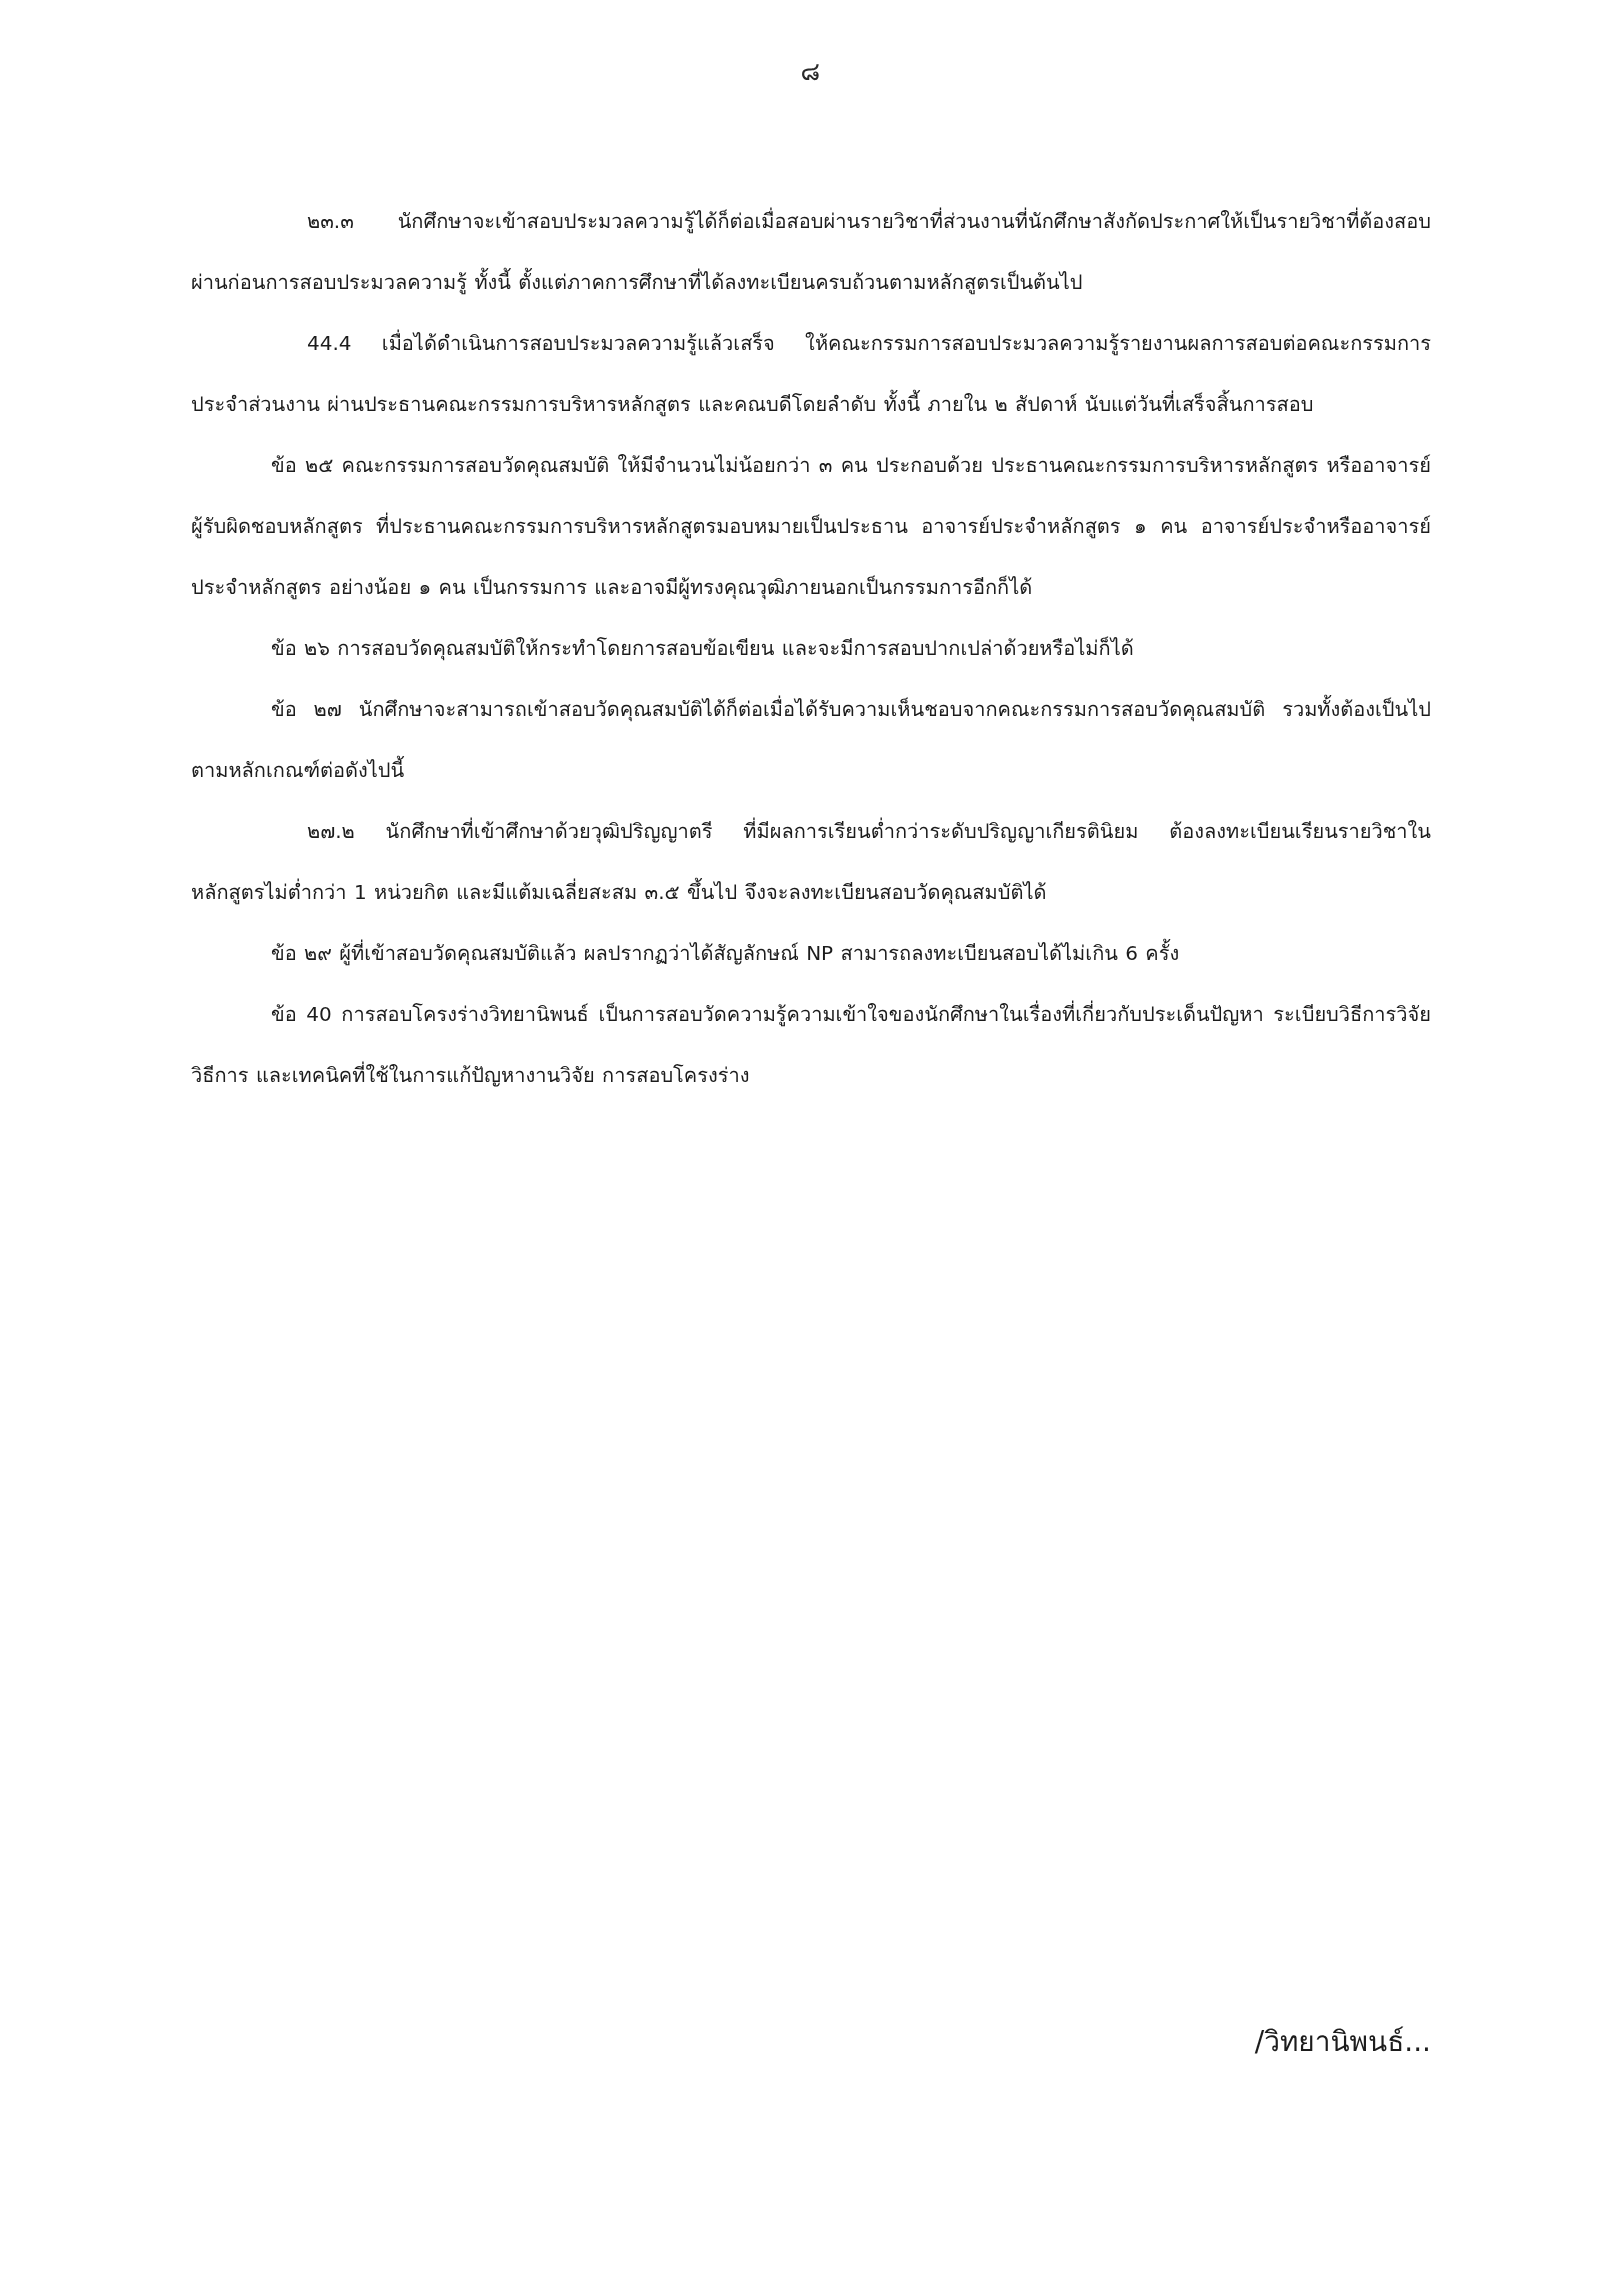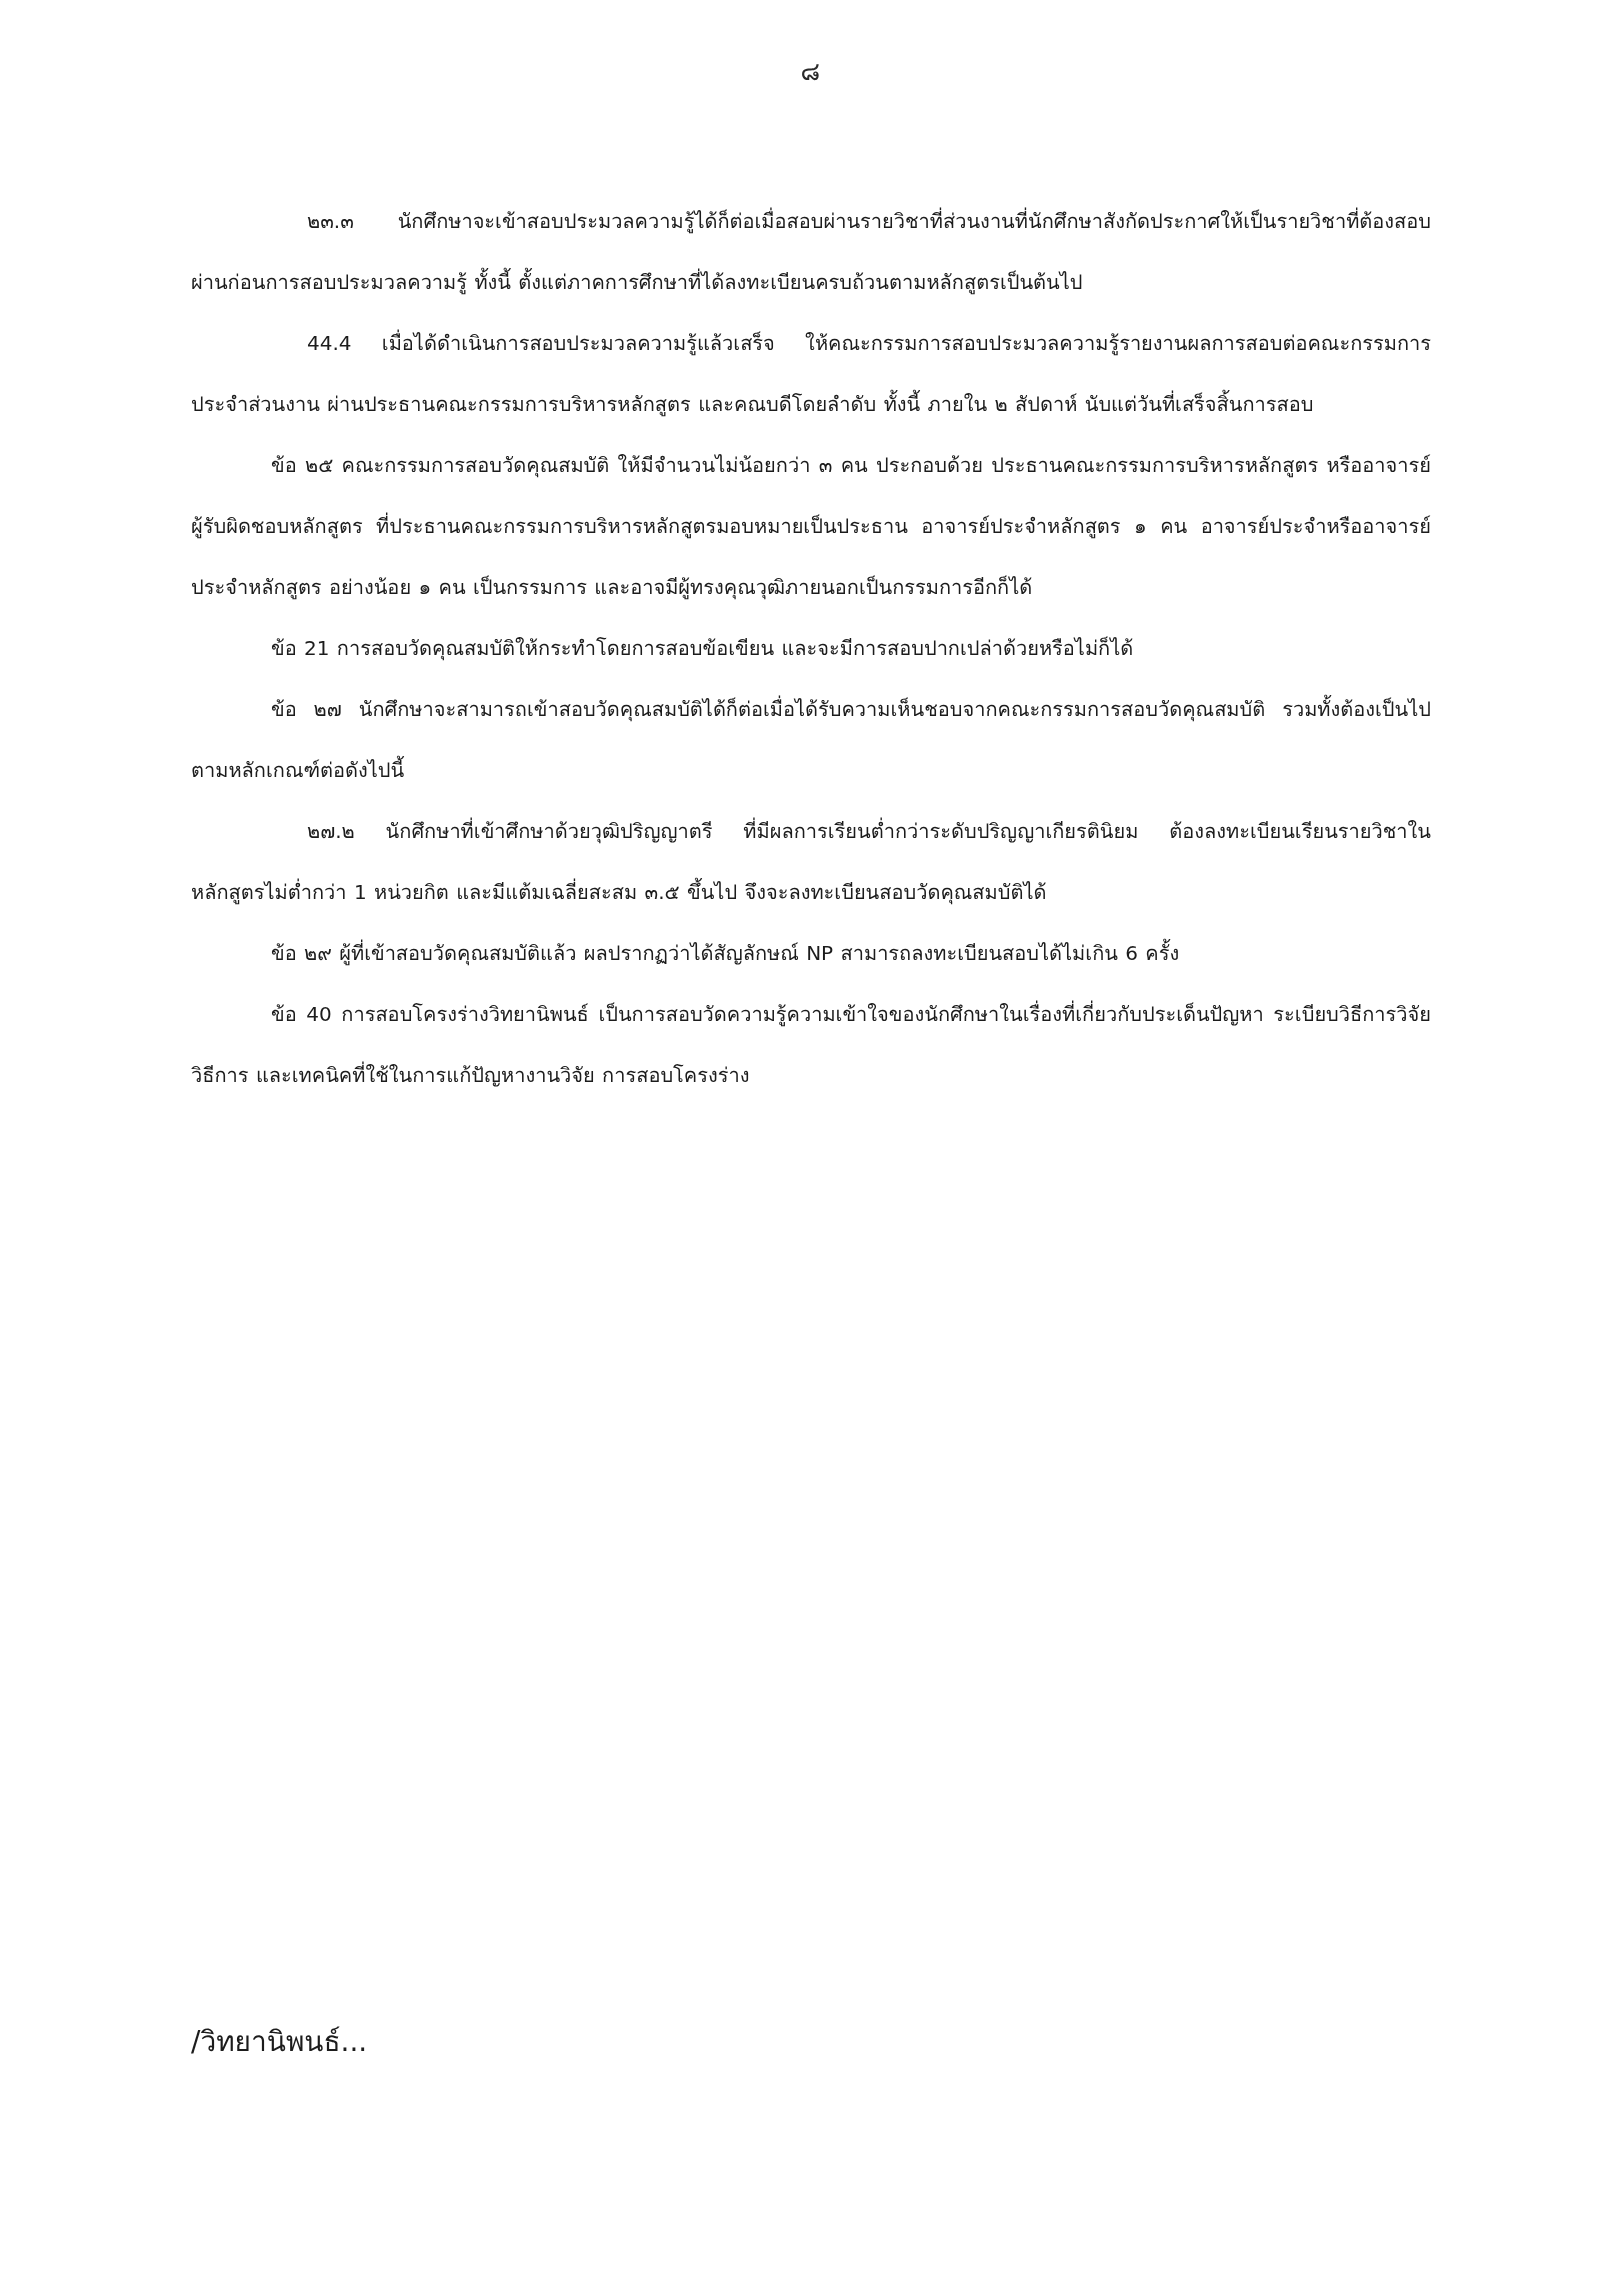--- a/index.html
+++ b/index.html
@@ -47,37 +47,37 @@
     word-spacing: 1px;
   }
   p.para.indent-wide {
     text-indent: 116px;
   }
   .closing {
     position: absolute;
     left: 191px;
     top: 2019px;
     width: 1240px;
-    text-align: left;
+    text-align: right;
     font-size: 28px;
     color: #1c1c1c;
   }
 </style>
 </head>
 <body>
 
 <div class="page">
 
   <div class="page-number">๘</div>
 
   <div class="body-area">
     <p class="para indent-wide">๒๓.๓ นักศึกษาจะเข้าสอบประมวลความรู้ได้ก็ต่อเมื่อสอบผ่านรายวิชาที่ส่วนงานที่นักศึกษาสังกัดประกาศให้เป็นรายวิชาที่ต้องสอบผ่านก่อนการสอบประมวลความรู้ ทั้งนี้ ตั้งแต่ภาคการศึกษาที่ได้ลงทะเบียนครบถ้วนตามหลักสูตรเป็นต้นไป</p>
     <p class="para indent-wide">44.4 เมื่อได้ดำเนินการสอบประมวลความรู้แล้วเสร็จ ให้คณะกรรมการสอบประมวลความรู้รายงานผลการสอบต่อคณะกรรมการประจำส่วนงาน ผ่านประธานคณะกรรมการบริหารหลักสูตร และคณบดีโดยลำดับ ทั้งนี้ ภายใน ๒ สัปดาห์ นับแต่วันที่เสร็จสิ้นการสอบ</p>
     <p class="para">ข้อ ๒๕ คณะกรรมการสอบวัดคุณสมบัติ ให้มีจำนวนไม่น้อยกว่า ๓ คน ประกอบด้วย ประธานคณะกรรมการบริหารหลักสูตร หรืออาจารย์ผู้รับผิดชอบหลักสูตร ที่ประธานคณะกรรมการบริหารหลักสูตรมอบหมายเป็นประธาน อาจารย์ประจำหลักสูตร ๑ คน อาจารย์ประจำหรืออาจารย์ประจำหลักสูตร อย่างน้อย ๑ คน เป็นกรรมการ และอาจมีผู้ทรงคุณวุฒิภายนอกเป็นกรรมการอีกก็ได้</p>
-    <p class="para">ข้อ 21 การสอบวัดคุณสมบัติให้กระทำโดยการสอบข้อเขียน และจะมีการสอบปากเปล่าด้วยหรือไม่ก็ได้</p>
+    <p class="para">ข้อ ๒๖ การสอบวัดคุณสมบัติให้กระทำโดยการสอบข้อเขียน และจะมีการสอบปากเปล่าด้วยหรือไม่ก็ได้</p>
     <p class="para">ข้อ ๒๗ นักศึกษาจะสามารถเข้าสอบวัดคุณสมบัติได้ก็ต่อเมื่อได้รับความเห็นชอบจากคณะกรรมการสอบวัดคุณสมบัติ รวมทั้งต้องเป็นไปตามหลักเกณฑ์ต่อดังไปนี้</p>
     <p class="para indent-wide">๒๗.๒ นักศึกษาที่เข้าศึกษาด้วยวุฒิปริญญาตรี ที่มีผลการเรียนต่ำกว่าระดับปริญญาเกียรตินิยม ต้องลงทะเบียนเรียนรายวิชาในหลักสูตรไม่ต่ำกว่า 1 หน่วยกิต และมีแต้มเฉลี่ยสะสม ๓.๕ ขึ้นไป จึงจะลงทะเบียนสอบวัดคุณสมบัติได้</p>
     <p class="para">ข้อ ๒๙ ผู้ที่เข้าสอบวัดคุณสมบัติแล้ว ผลปรากฏว่าได้สัญลักษณ์ NP สามารถลงทะเบียนสอบได้ไม่เกิน 6 ครั้ง</p>
     <p class="para">ข้อ 40 การสอบโครงร่างวิทยานิพนธ์ เป็นการสอบวัดความรู้ความเข้าใจของนักศึกษาในเรื่องที่เกี่ยวกับประเด็นปัญหา ระเบียบวิธีการวิจัย วิธีการ และเทคนิคที่ใช้ในการแก้ปัญหางานวิจัย การสอบโครงร่าง</p>
   </div>
 
   <div class="closing">/วิทยานิพนธ์...</div>
 
 </div>
 

